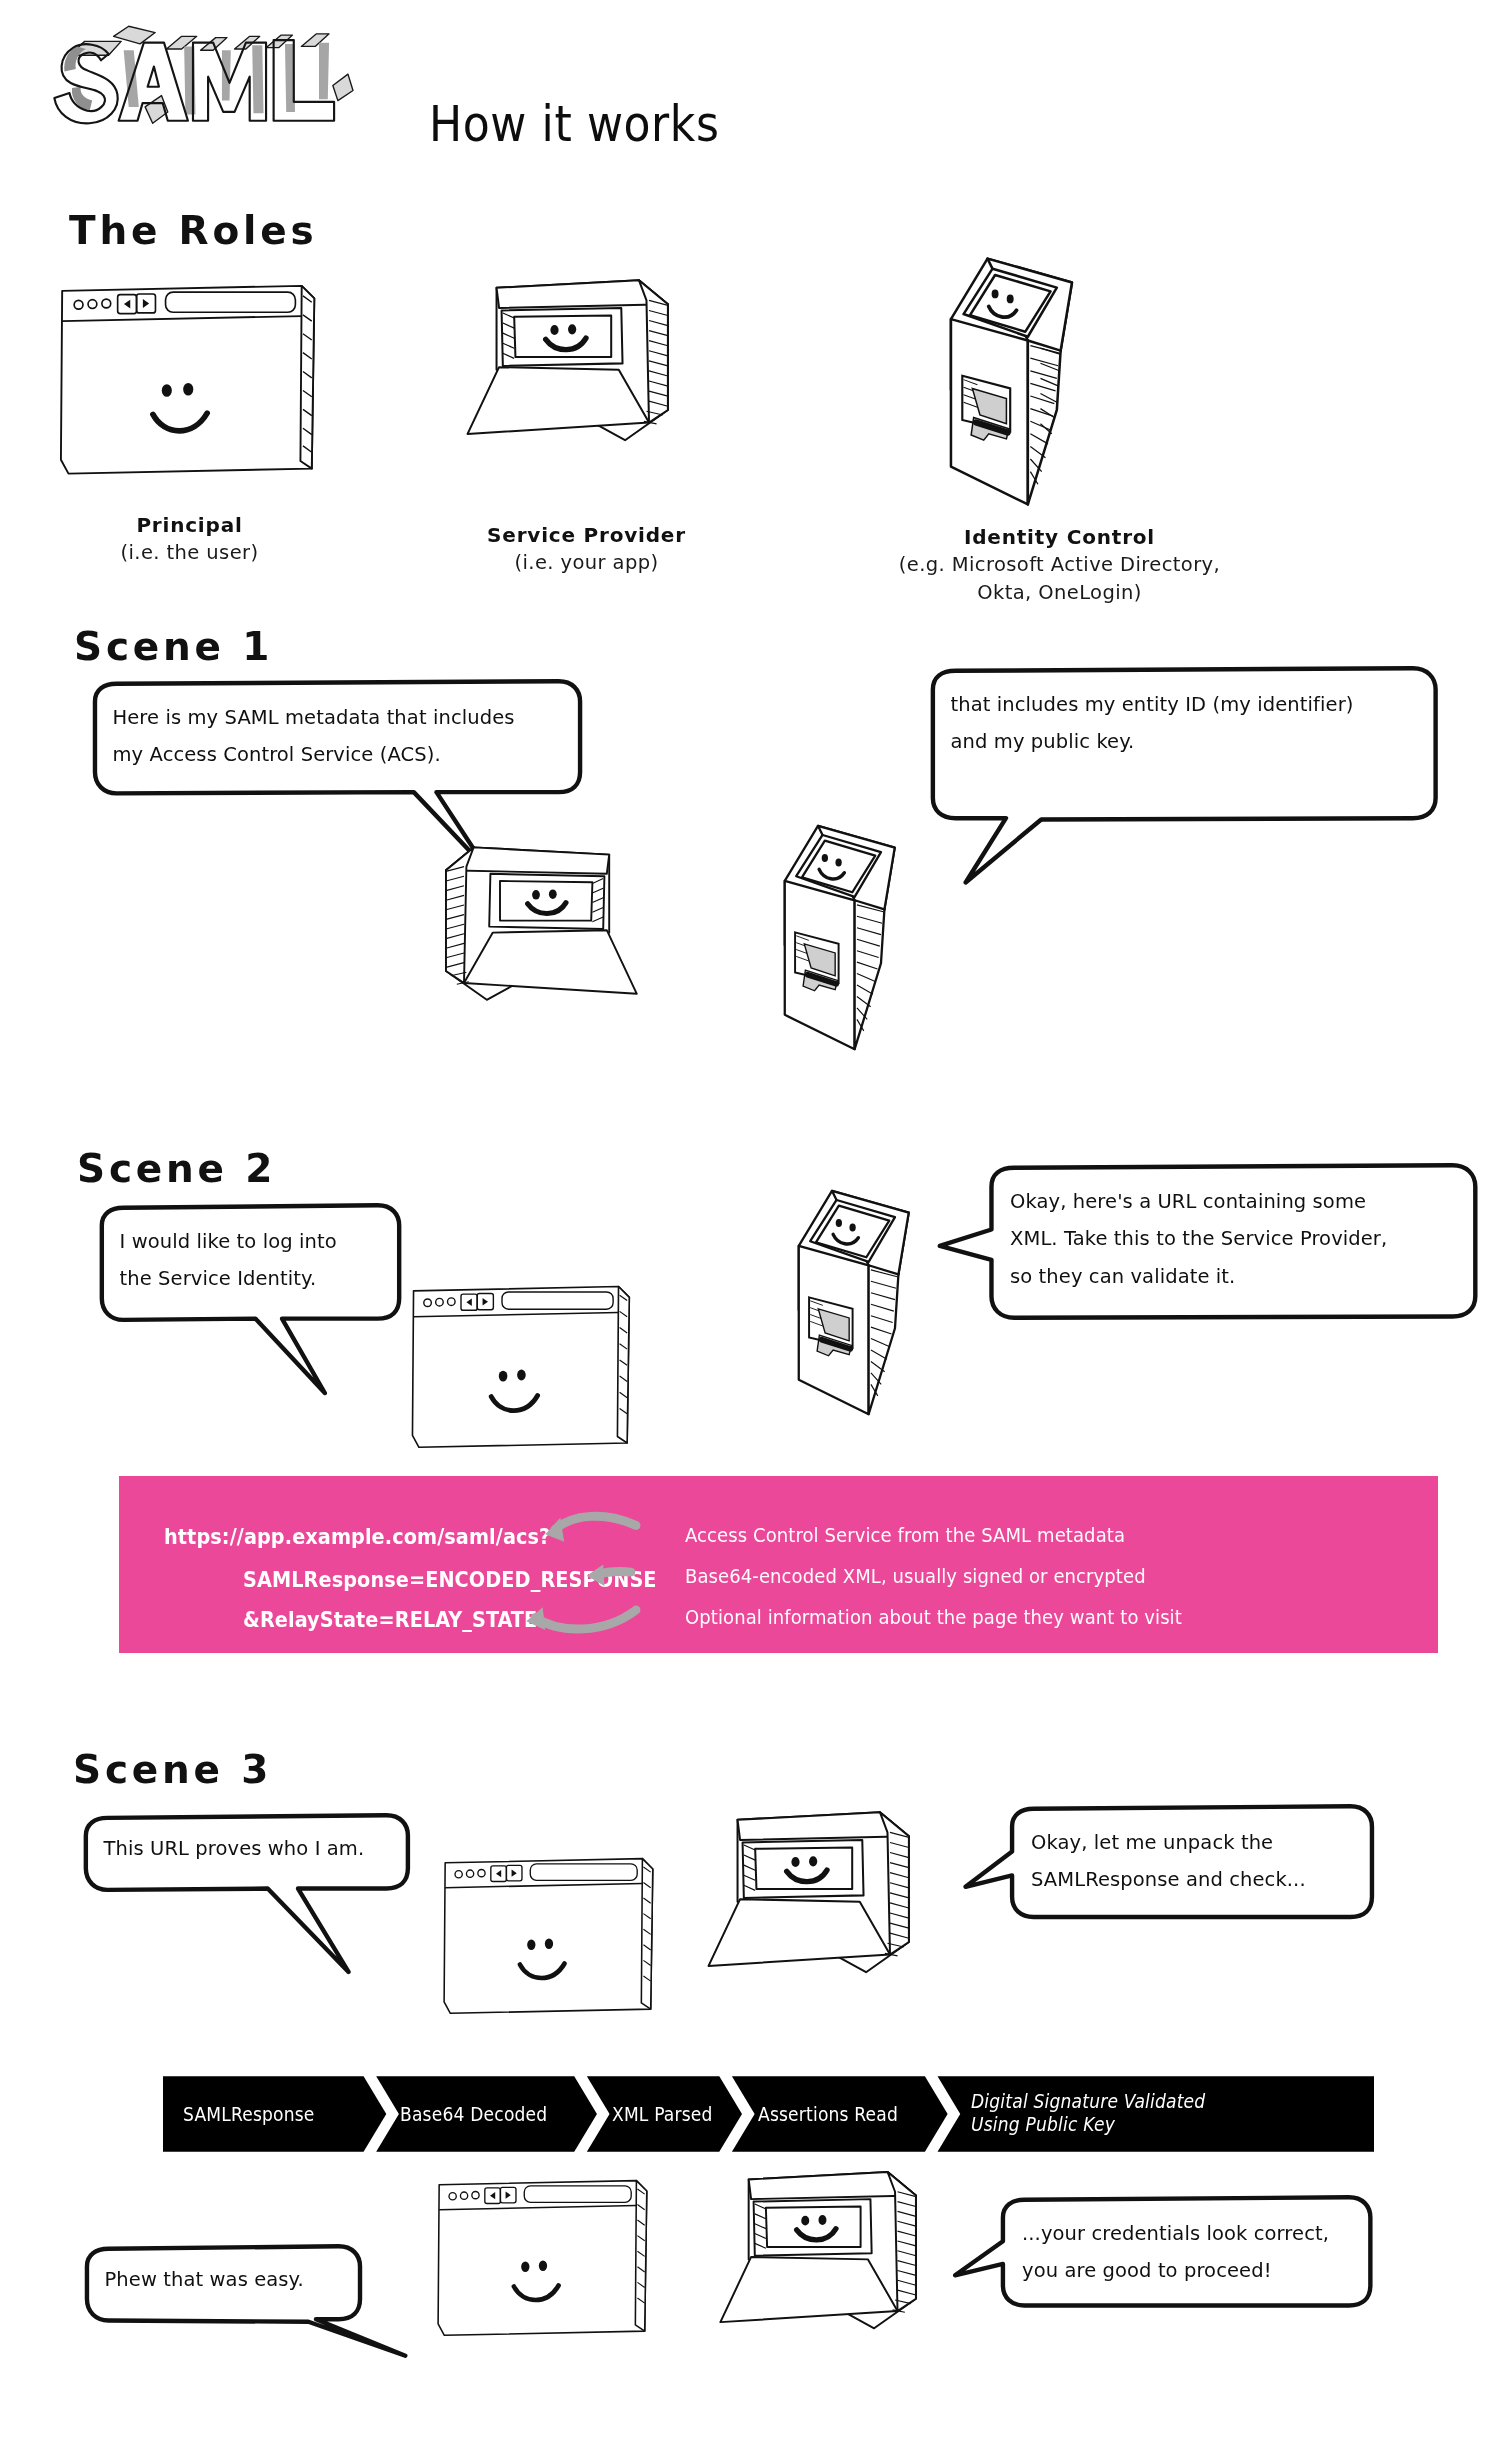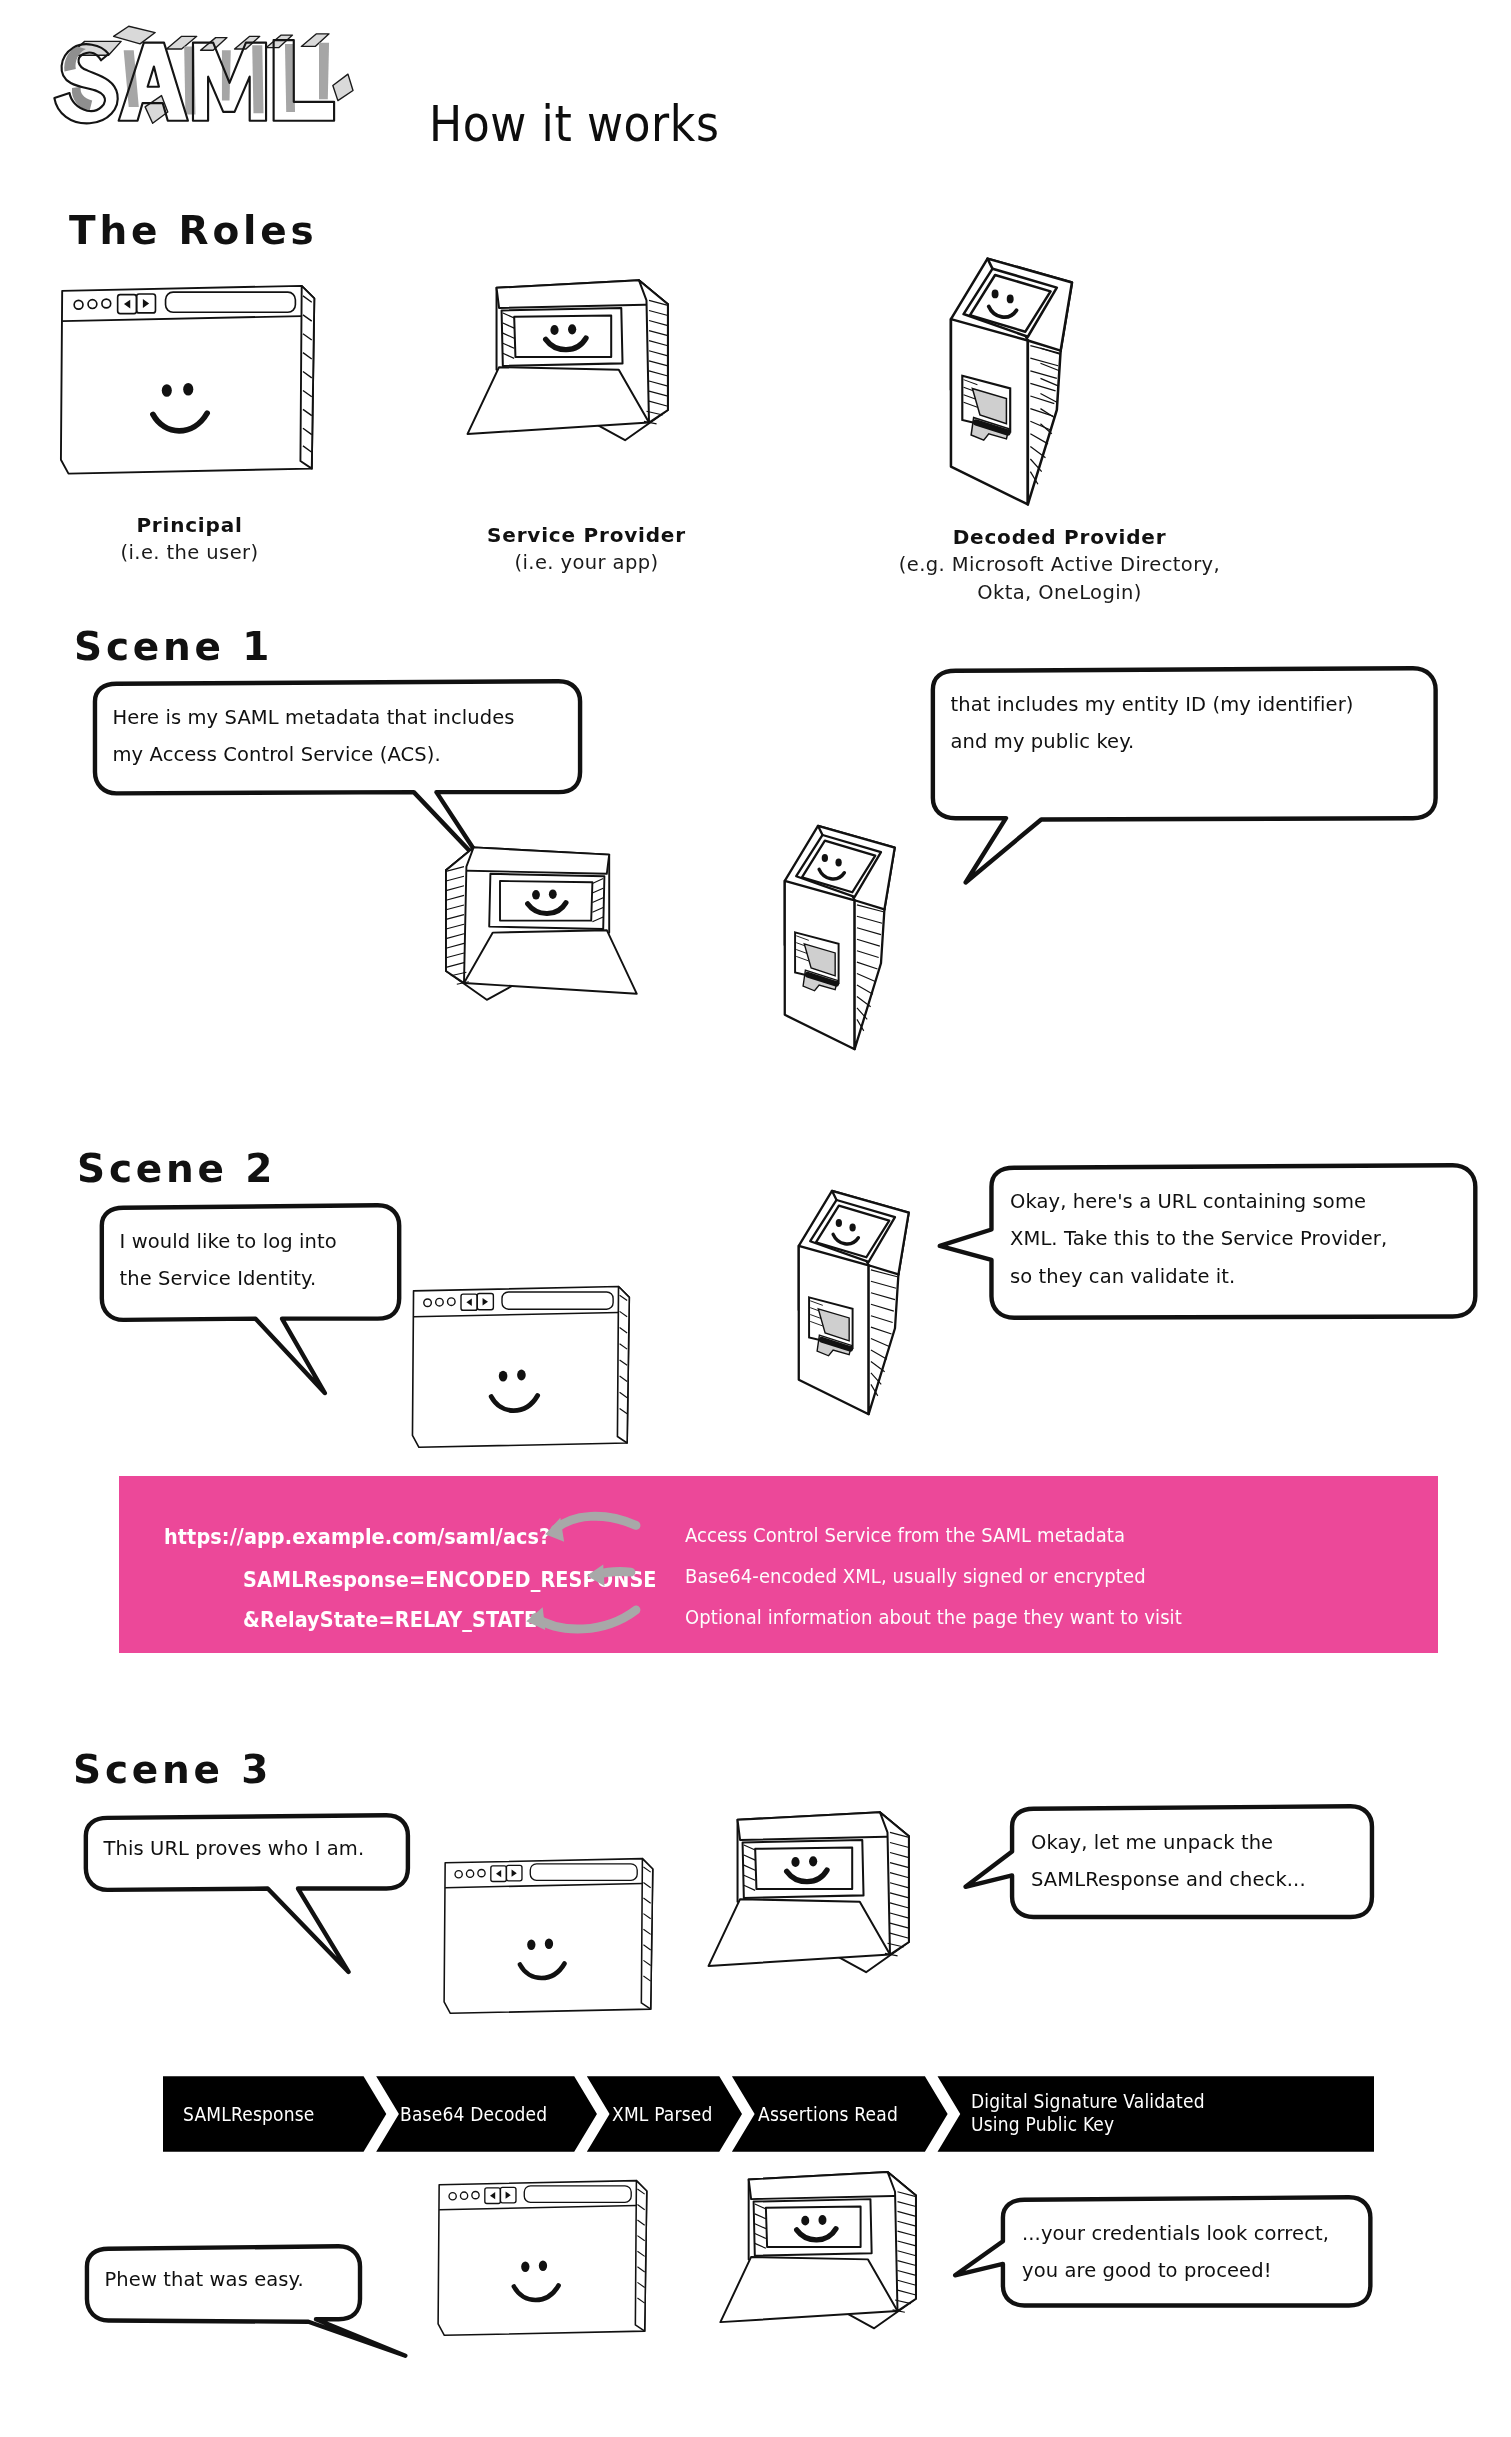--- a/index.html
+++ b/index.html
@@ -220,21 +220,21 @@
       <path d="M78,270 L128,286" stroke="#111" stroke-width="10" stroke-linecap="round"></path>
     </g>
     <g fill="#111">
       <ellipse cx="108" cy="66" rx="5.5" ry="7"></ellipse>
       <ellipse cx="132" cy="74" rx="5.5" ry="7"></ellipse>
     </g>
     <path d="M98,86 C106,104 130,110 142,92" fill="none" stroke="#111" stroke-width="6" stroke-linecap="round"></path>
   </svg>
 </div>
 <div class="abs role-caption" style="left:820px;top:523px;width:479px;">
-  <span class="role-name">Decoded Provider</span>
+  <span class="role-name">Identity Control</span>
   <span class="role-sub">(e.g. Microsoft Active Directory,</span>
   <span class="role-sub">Okta, OneLogin)</span>
 </div>
 
 <div class="abs section-title" style="left:74px;top:624px;">Scene 1</div>
 
 <div class="bubble" style="left:86px;top:680px;width:498px;height:146px;">
   <svg width="498" height="189" viewBox="0 0 790 300">
     <path d="M14,34 C14,16 28,6 48,6 L750,2 C772,2 784,16 784,34
              L784,146 C784,166 772,178 750,178 L556,178 L636,300 L520,178
@@ -516,21 +516,21 @@
       <path d="M338,0 L652,0 L688,60 L652,120 L338,120 L374,60 Z"></path>
       <path d="M672,0 L882,0 L918,60 L882,120 L672,120 L708,60 Z"></path>
       <path d="M902,0 L1208,0 L1244,60 L1208,120 L902,120 L938,60 Z"></path>
       <path d="M1228,0 L1920,0 L1920,120 L1228,120 L1264,60 Z"></path>
     </g>
   </svg>
   <div class="chev-label" style="left:20px;top:26.5px;">SAMLResponse</div>
   <div class="chev-label" style="left:237px;top:26.5px;">Base64 Decoded</div>
   <div class="chev-label" style="left:449px;top:26.5px;">XML Parsed</div>
   <div class="chev-label" style="left:595px;top:26.5px;">Assertions Read</div>
-  <div class="chev-label" style="left:808px;top:14px;">Digital Signature Validated
+  <div class="chev-label" style="left:808px;top:14px;font-style:italic;">Digital Signature Validated
 Using Public Key</div>
 </div>
 
 <div class="bubble" style="left:78px;top:2245px;width:296px;height:74px;">
   <svg width="296" height="151" viewBox="0 0 470 240">
     <path d="M14,34 C14,16 28,6 48,6 L414,2 C436,2 448,16 448,34
              L448,86 C448,106 436,118 414,118 L378,118 L520,176 L366,122
              L48,120 C28,120 14,106 14,86 Z" fill="#fff" stroke="#111" stroke-width="7" stroke-linejoin="round"></path>
   </svg>
   <div class="btext" style="top:16.4px;">

